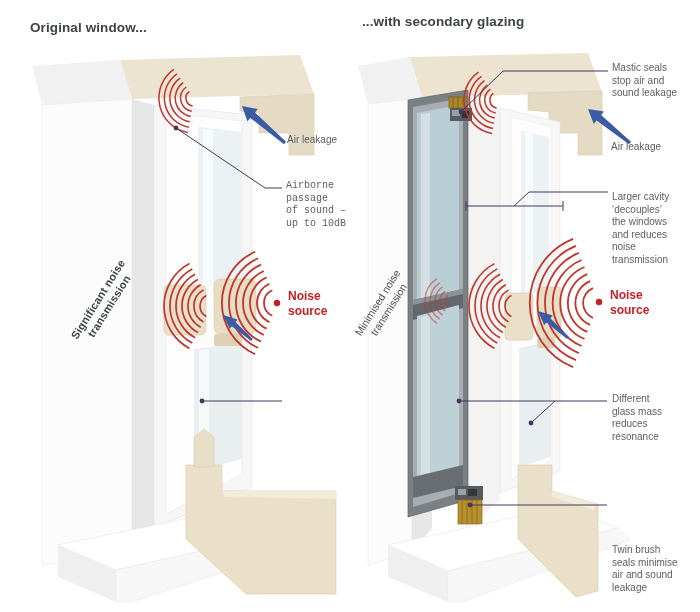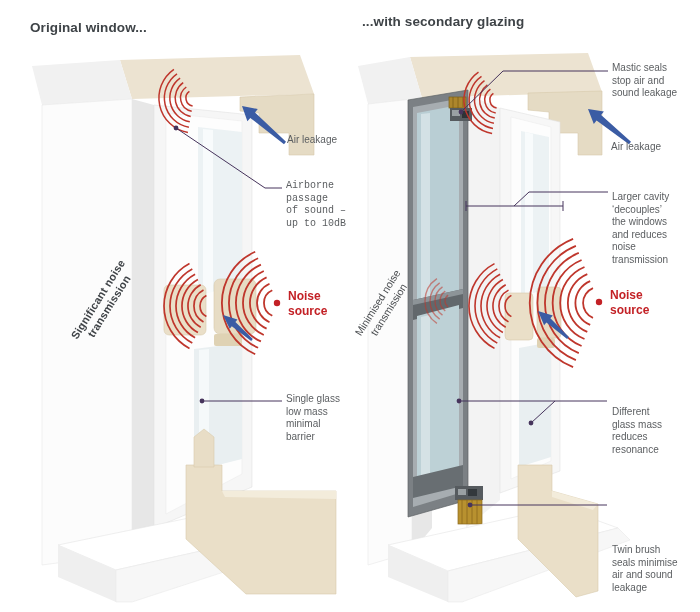--- a/index.html
+++ b/index.html
@@ -156,38 +156,34 @@
   <div class="rot rot-right" style="left:383px;top:306px;">Minimised noise
 transmission</div>
 
   <div class="ann" style="left:287px;top:134px;">Air leakage</div>
   <div class="ann" style="left:286px;top:180px;font-family:Liberation Mono, monospace;">Airborne
 passage
 of sound –
 up to 10dB</div>
   <div class="ann-red" style="left:288px;top:289px;">Noise
 source</div>
-  <div class="ann" style="left:286px;top:393px;">Single glass
-low mass
-minimal
-barrier</div>
 
   <div class="ann" style="left:612px;top:62px;">Mastic seals
 stop air and
 sound leakage</div>
   <div class="ann" style="left:611px;top:141px;">Air leakage</div>
   <div class="ann" style="left:612px;top:184px;margin-top:7px;">Larger cavity
 ‘decouples’
 the windows
 and reduces
 noise
 transmission</div>
   <div class="ann-red" style="left:610px;top:288px;">Noise
 source</div>
-  <div class="ann" style="left:612px;top:406px;">Different
+  <div class="ann" style="left:612px;top:393px;">Different
 glass mass
 reduces
 resonance</div>
   <div class="ann" style="left:612px;top:496px;margin-top:48px;">Twin brush
 seals minimise
 air and sound
 leakage</div>
 </div>
 
 </body></html>

